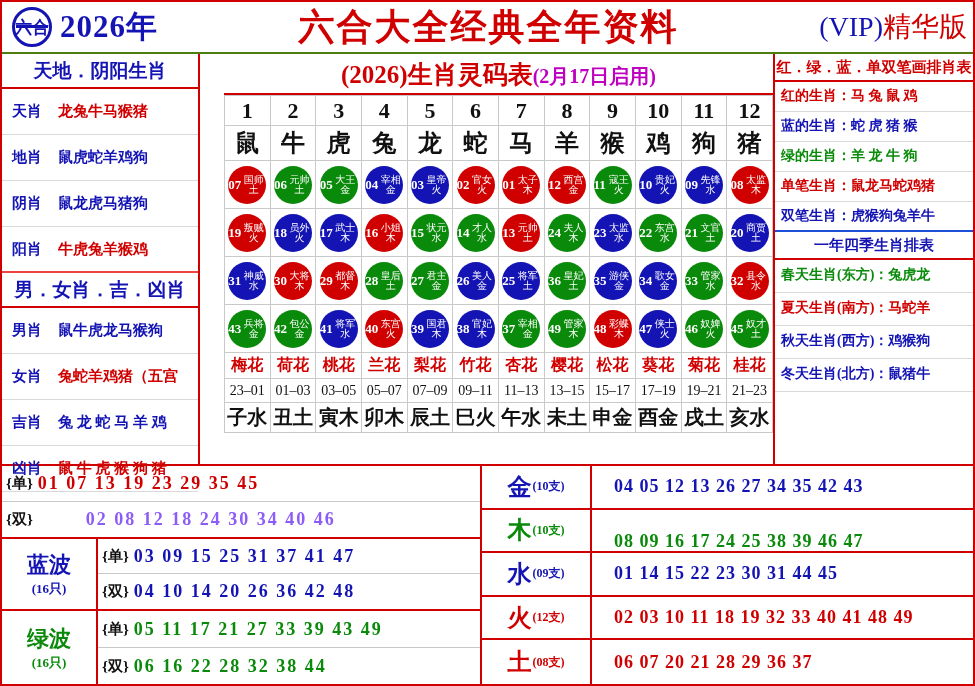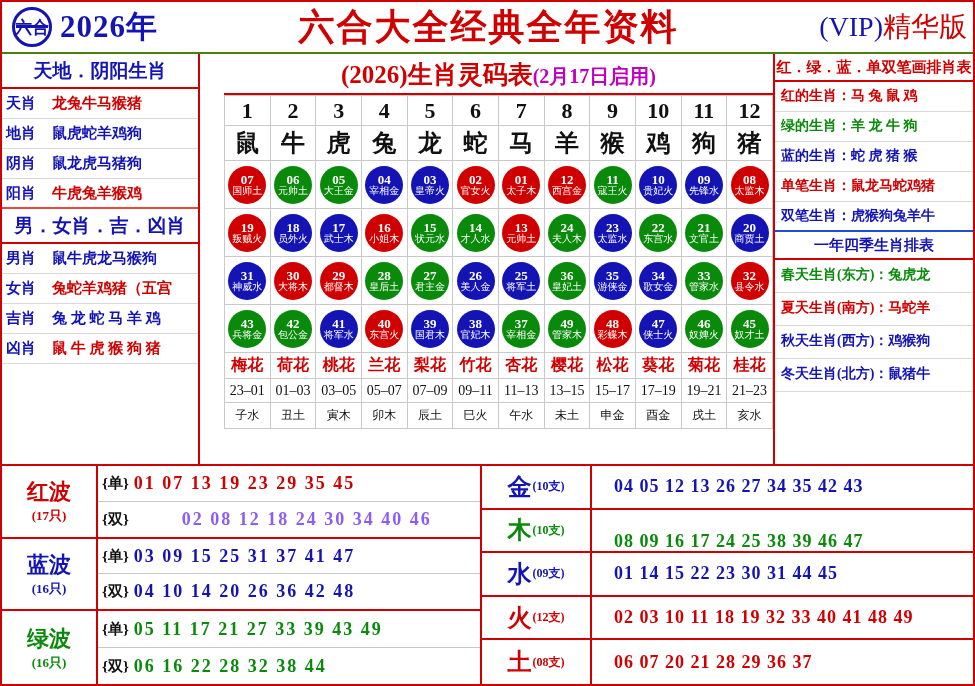--- a/index.html
+++ b/index.html
@@ -67,24 +67,24 @@
   .col-right{ width:198px; }
 
   
   .lbox-title {
     text-align:center; color:#1414b4; font-weight:bold;
     font-size:19px; padding:4px 0 3px; border-bottom:2px solid #d00000;
     font-family:"Liberation Serif", serif;
   }
   .lrow {
     display:flex; align-items:center;
-    padding:3px 4px; font-size:15px; font-weight:bold;
+    padding:3px 10px; font-size:15px; font-weight:bold;
     border-bottom:1px solid #d9d9d9;
     font-family:"Liberation Serif", serif;
-    height:30px;
+    height:46px;
   }
   .lrow .lk { width:46px; flex:0 0 46px; color:#1414b4; }
   .lrow .lv { flex:1; letter-spacing:0px; }
   .lrow.sep { border-bottom:2px solid #ef4444; }
   .c-red { color:#d00000; }
   .c-blue{ color:#1414b4; }
   .c-green{ color:#0a8a0a; }
 
   
   .mid-title {
@@ -100,26 +100,26 @@
   table.grid td {
     border:1px solid #c9c9c9;
     text-align:center; vertical-align:middle;
     font-family:"Liberation Serif", serif;
   }
   tr.num td { height:30px; font-size:22px; font-weight:bold; color:#111; }
   tr.zodiac td { height:32px; font-size:24px; font-weight:bold; color:#111; }
   tr.balls td { height:48px; padding:1px; }
   tr.flower td { height:26px; font-size:16px; font-weight:bold; color:#d00000; }
   tr.range td { height:24px; font-size:14px; color:#111; }
-  tr.elem td { height:26px; font-size:12px; color:#111; font-weight:normal; }
+  tr.elem td { height:26px; font-size:20px; color:#111; font-weight:bold; }
 
   .ball {
     width:38px; height:38px; border-radius:50%;
     margin:0 auto; color:#fff; display:flex;
-    flex-direction:column; align-items:center; justify-content:center;
+    flex-direction:row; align-items:center; justify-content:center;
     line-height:1.0; font-family:"Liberation Serif", serif;
   }
   .ball .n { font-size:13px; font-weight:bold; }
   .ball .t { font-size:10px; }
   .ball.red { background:#d00000; }
   .ball.blue{ background:#1414b4; }
   .ball.green{ background:#0a8a0a; }
 
   
   .rbox-title {
@@ -611,40 +611,36 @@
               <td>戌土</td>
               <td>亥水</td>
             </tr>
       </tbody>
         </table>
     </div>
 
     <div class="col-right">
       <div class="rbox-title c-red">红．绿．蓝．单双笔画排肖表</div>
       <div class="rrow c-red">红的生肖：马 兔 鼠 鸡</div>
+      <div class="rrow c-blue">蓝的生肖：蛇 虎 猪 猴</div>
       <div class="rrow c-green">绿的生肖：羊 龙 牛 狗</div>
-      <div class="rrow c-blue">蓝的生肖：蛇 虎 猪 猴</div>
       <div class="rrow c-red">单笔生肖：鼠龙马蛇鸡猪</div>
       <div class="rrow sep c-blue">双笔生肖：虎猴狗兔羊牛</div>
 
       <div class="rbox-title c-blue">一年四季生肖排表</div>
       <div class="rrow2 c-green">春天生肖(东方)：兔虎龙</div>
       <div class="rrow2 c-red">夏天生肖(南方)：马蛇羊</div>
       <div class="rrow2 c-blue">秋天生肖(西方)：鸡猴狗</div>
       <div class="rrow2 c-blue">冬天生肖(北方)：鼠猪牛</div>
     </div>
   </div>
 
   <div class="bottom">
     <div class="bl" id="wave-table">
         <div class="wave-row">
-          <div class="wave-label">
-            <div class="wn" style="color: rgb(208, 0, 0);">红波</div>
-            <div class="wc" style="color: rgb(208, 0, 0);">(17只)</div>
-          </div>
           <div class="wave-nums">
             <div class="wave-line">
               <span class="tag" style="color: rgb(17, 17, 17);">{单}</span>
               <span class="nums" style="color: rgb(208, 0, 0);">01 07 13 19 23 29 35 45</span>
             </div>
             <div class="wave-line">
               <span class="tag" style="color: rgb(17, 17, 17);">{双}</span>
               <span class="nums" style="color: #8b5cf6; margin-left: 48px;">02 08 12 18 24 30 34 40 46</span>
             </div>
           </div>

